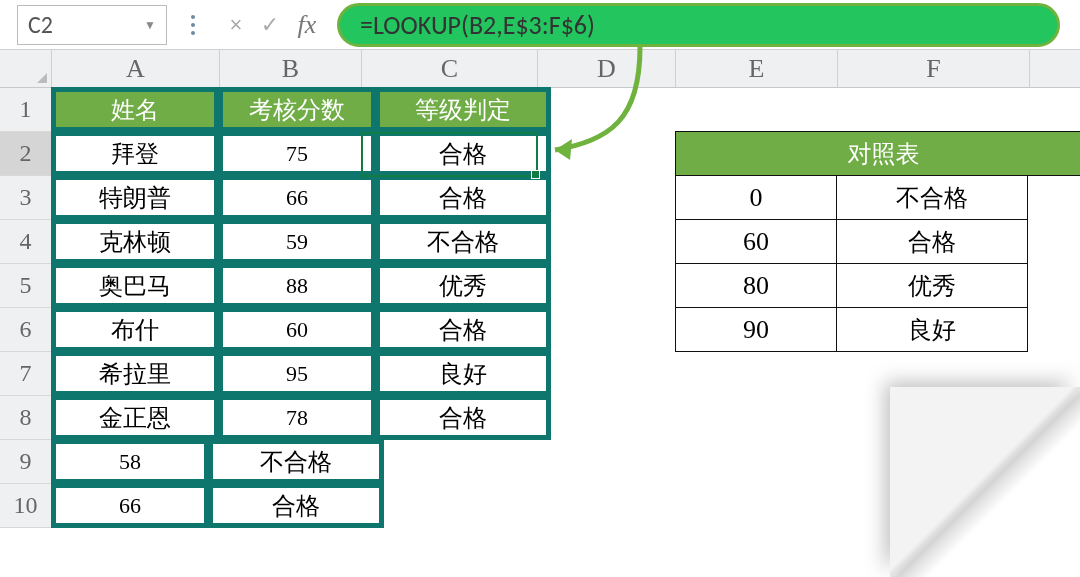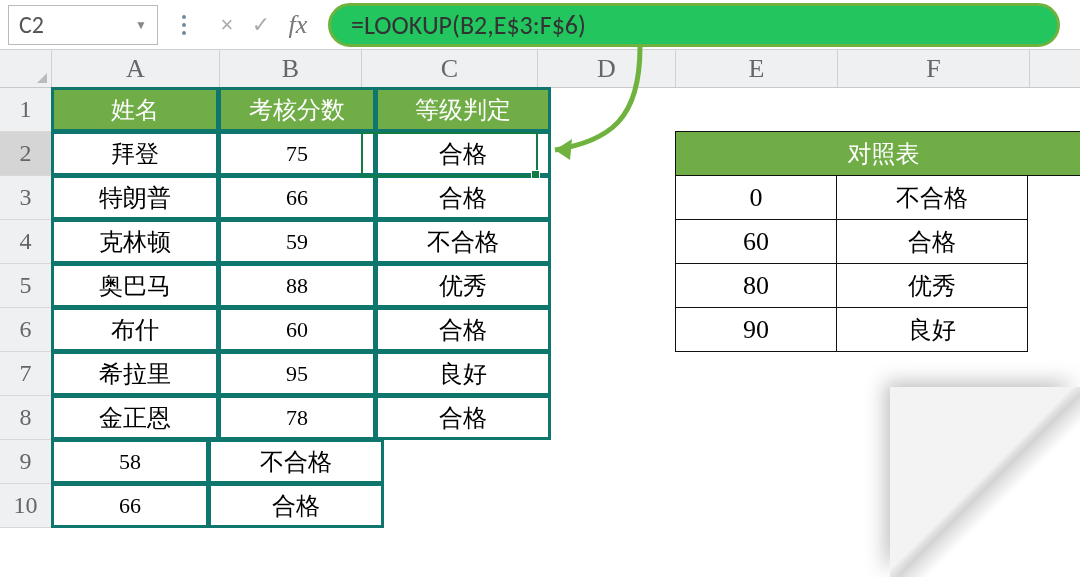--- a/index.html
+++ b/index.html
@@ -1,20 +1,20 @@
 <!DOCTYPE html>
 <html><head>
 <meta charset="utf-8">
 <style>
   * { box-sizing: border-box; margin: 0; padding: 0; }
   html, body { width: 1080px; height: 577px; font-family: "Songti SC", "SimSun", serif; background: #fff; }
   body { position: relative; overflow: hidden; }
 
   
-  .top-row { height: 50px; display: flex; align-items: center; border-bottom: 1px solid #d0d0d0; padding-left: 8px; }
+  .top-row { height: 50px; display: flex; align-items: center; border-bottom: 1px solid #d0d0d0; padding-left: 17px; }
   .name-box { width: 150px; height: 40px; border: 1px solid #bbb; background: #fff; display: flex; align-items: center; padding: 0 10px; font-family: Calibri, Arial, sans-serif; font-size: 24px; color: #555; }
   .nb-arrow { margin-left: auto; color: #888; font-size: 12px; }
   .ellipsis { margin: 0 24px; display:flex; flex-direction:column; gap:4px; align-items:center; }
   .ellipsis span { width:4px; height:4px; background:#6f8aa0; border-radius:50%; display:block; }
   .fb-icon { width:34px; text-align:center; font-size:22px; color:#aaa; font-family: Arial, sans-serif; }
   .fb-fx { font-style: italic; font-family: "Times New Roman", serif; font-size: 26px; color: #777; width:40px; text-align:center; }
   .formula-box { flex:1; margin: 0 20px 0 10px; height: 44px; border: 3px solid #6fb33e; border-radius: 22px; display:flex; align-items:center; padding: 0 20px; font-family: Calibri, Arial, sans-serif; font-size: 26px; color:#333; background:#22c55e; }
 
   
   .grid { position: relative; }
@@ -25,21 +25,21 @@
   .sel-all::after { content:""; position:absolute; right:4px; bottom:4px; border-left:10px solid transparent; border-bottom:10px solid #bbb; }
   .cA{width:168px}.cB{width:142px}.cC{width:176px}.cD{width:138px}.cE{width:162px}.cF{width:192px}
 
   
   .row { display:flex; height:44px; }
   .rowhdr { width:52px; background:#eef0f2; border-right:1px solid #c9c9c9; border-bottom:1px solid #d8d8d8; display:flex; align-items:center; justify-content:center; color:#666; font-family:"Times New Roman",serif; font-size:24px; }
   .rowhdr.active { background:#d5d5d5; }
   .cell { display:flex; align-items:center; justify-content:center; font-size:24px; }
 
   
-  .tbl .cell { border:3px solid #0f766e; margin-left:-1px; margin-top:-1px; background:#fff; }
+  .tbl .cell { border:5px solid #0f766e; margin-left:-1px; margin-top:-1px; background:#fff; }
   .tbl .hdr { background:#70ad47; color:#fff; }
   .tbl .cA{width:168px}.tbl .cB{width:158px}.tbl .cC{width:176px}
 
   .tbl .num { font-family: "Times New Roman", serif; font-size:22px; color:#000000; }
 
   
   .active-cell { position:absolute; border:2px solid #107c41; pointer-events:none; }
   .active-cell::after { content:""; position:absolute; right:-4px; bottom:-4px; width:7px; height:7px; background:#107c41; border:1px solid #fff; }
 
   

